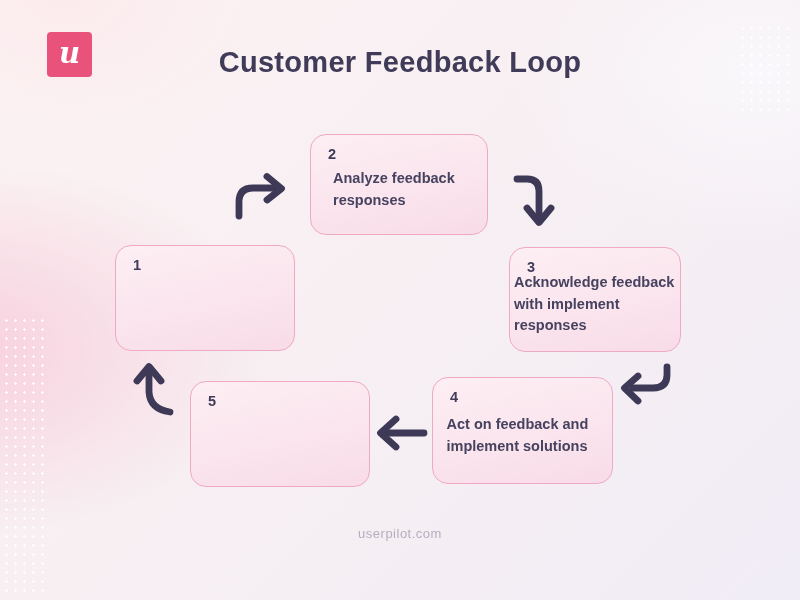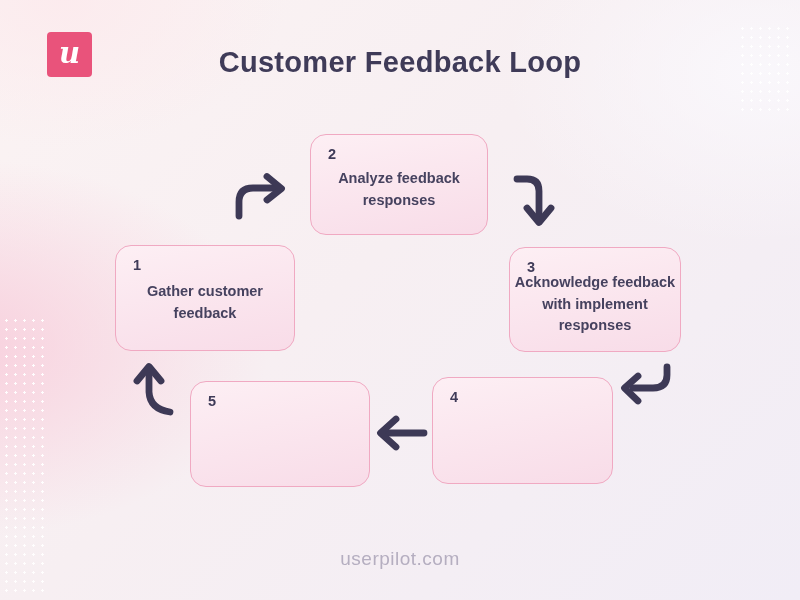--- a/index.html
+++ b/index.html
@@ -45,21 +45,21 @@
     background:linear-gradient(168deg, var(--box-fill-top,#fdeff4) 0%, var(--box-fill-bottom,#f8dce8) 100%);
     box-sizing:border-box;
     display:flex;align-items:center;justify-content:center;
   }
   .step-num{
     position:absolute;left:17px;top:11px;
     font-size:14.5px;font-weight:600;
     color:var(--ink,#3f3b58);
   }
   .step-label{
-    text-align:center;
+    text-align:left;
     font-size:14.5px;line-height:1.5;font-weight:600;
     color:#46425f;
     margin-top:10px;
   }
   .b1{left:115px;top:245px;width:180px;height:106px;}
   .b2{left:310px;top:134px;width:178px;height:101px;}
   .b3{left:509px;top:247px;width:172px;height:105px;}
   .b4{left:432px;top:377px;width:181px;height:107px;}
   .b5{left:190px;top:381px;width:180px;height:106px;}
   .b1 .step-label{max-width:122px;}
@@ -69,57 +69,57 @@
   .b5 .step-label{max-width:142px;}
   .arrows{position:absolute;left:0;top:0;}
   .arrows path{
     fill:none;
     stroke:var(--arrow,#3d3956);
     stroke-width:6.8;
     stroke-linecap:round;
     stroke-linejoin:round;
   }
   .footer{
-    position:absolute;left:0;top:548px;width:100%;
+    position:absolute;left:0;top:526px;width:100%;
     text-align:center;
-    font-size:19px;letter-spacing:0.5px;
+    font-size:13px;letter-spacing:0.5px;
     color:var(--footer-text,#b5aec0);
   }
 </style>
 </head>
 <body>
 
 <div class="canvas">
 
   <div class="dots tr"></div>
   <div class="dots ls"></div>
 
   <div class="logo">
     <span>u</span>
   </div>
 
   <div class="title">Customer Feedback Loop</div>
 
   <div class="step-box b1">
     <span class="step-num">1</span>
-    <div class="step-label">Gather customer feedback</div>
   </div>
 
   <div class="step-box b2">
     <span class="step-num">2</span>
     <div class="step-label">Analyze feedback responses</div>
   </div>
 
   <div class="step-box b3">
     <span class="step-num">3</span>
     <div class="step-label">Acknowledge feedback with implement responses</div>
   </div>
 
   <div class="step-box b4">
     <span class="step-num">4</span>
+    <div class="step-label">Act on feedback and implement solutions</div>
   </div>
 
   <div class="step-box b5">
     <span class="step-num">5</span>
   </div>
 
   <svg class="arrows" width="800" height="600" viewBox="0 0 800 600">
     <g>
       <path d="M 239 216 L 239 202 Q 239 188 253 188 L 274 188"></path>
       <path d="M 267 176.5 L 281.5 188.5 L 267 200"></path>

